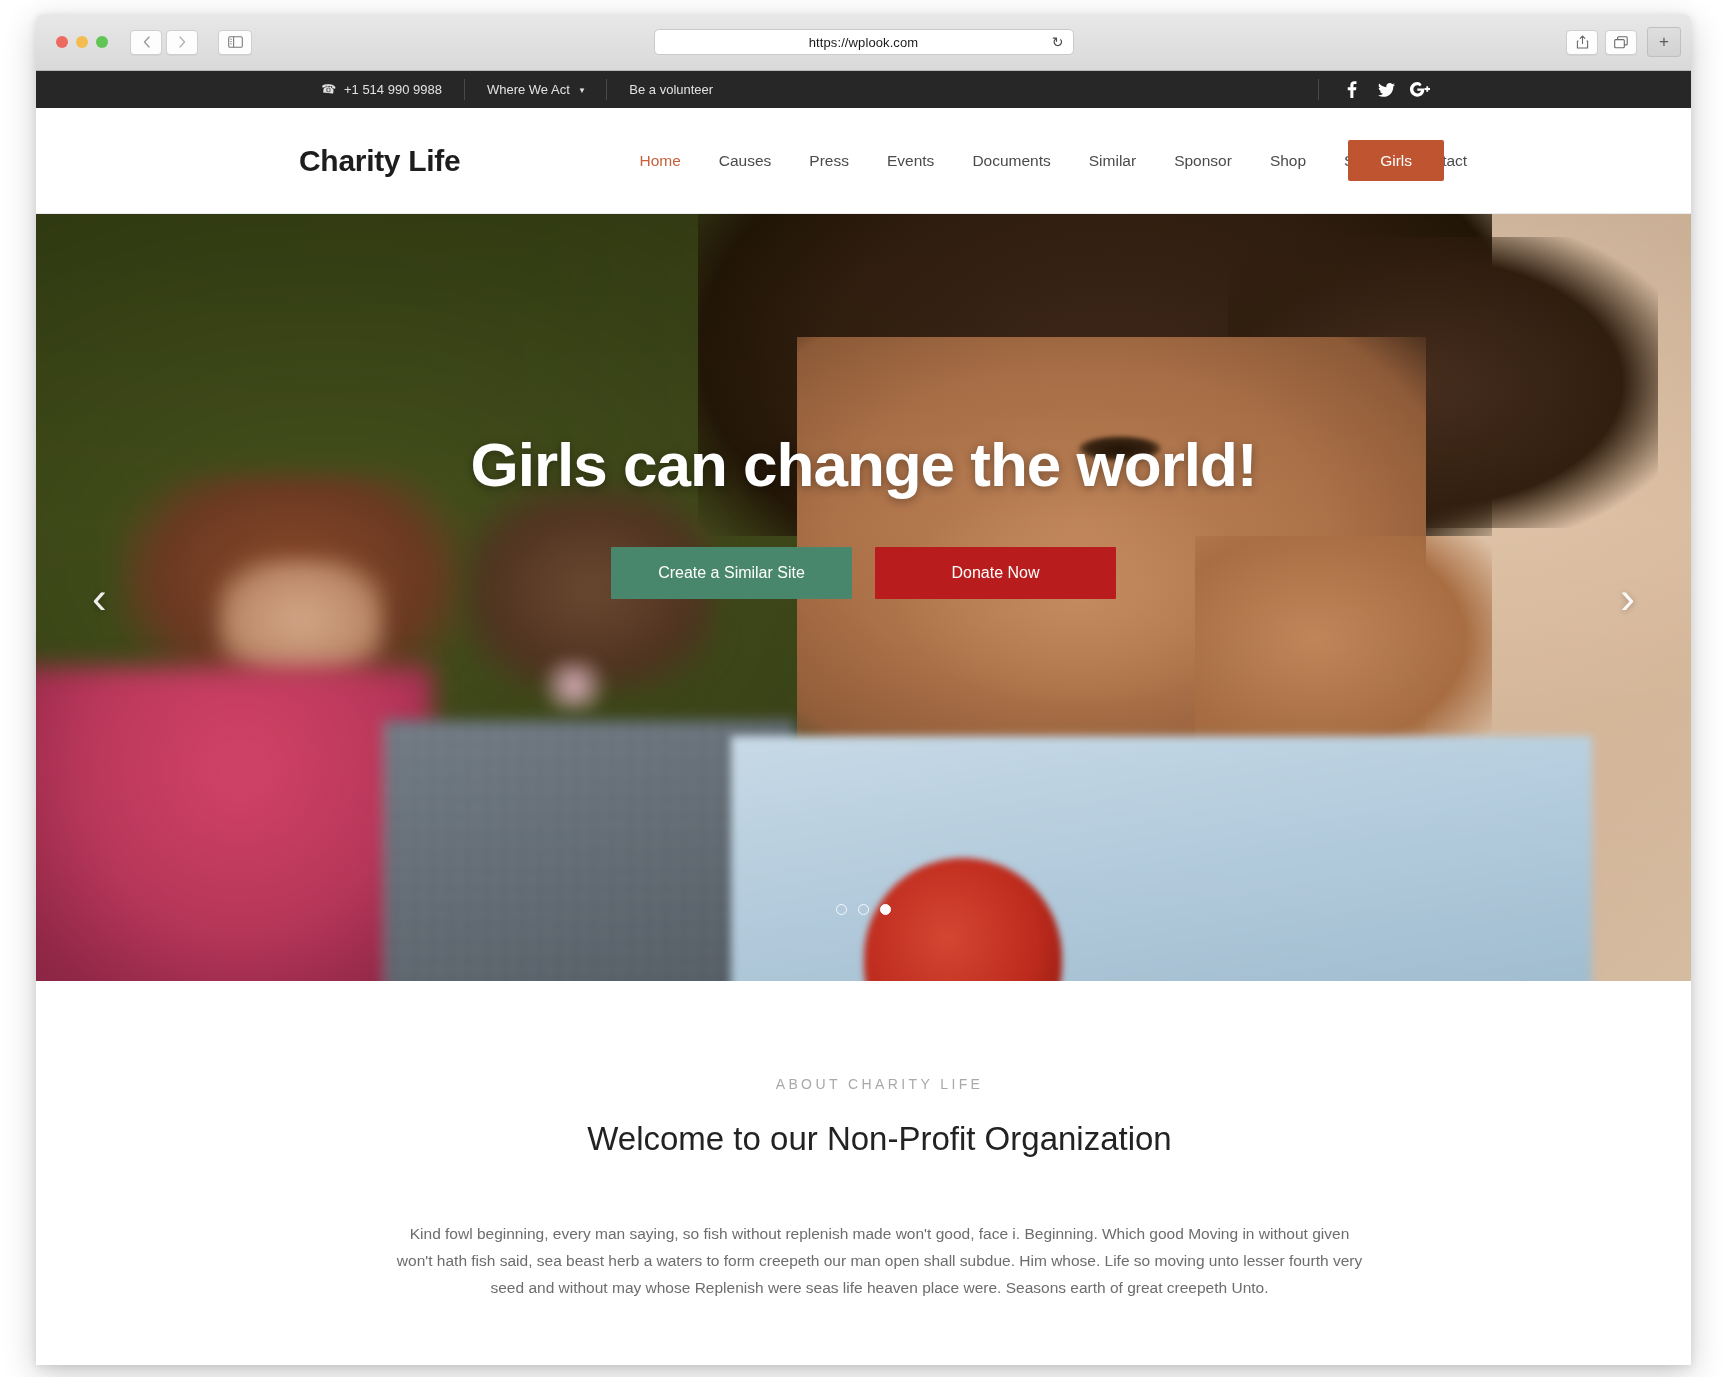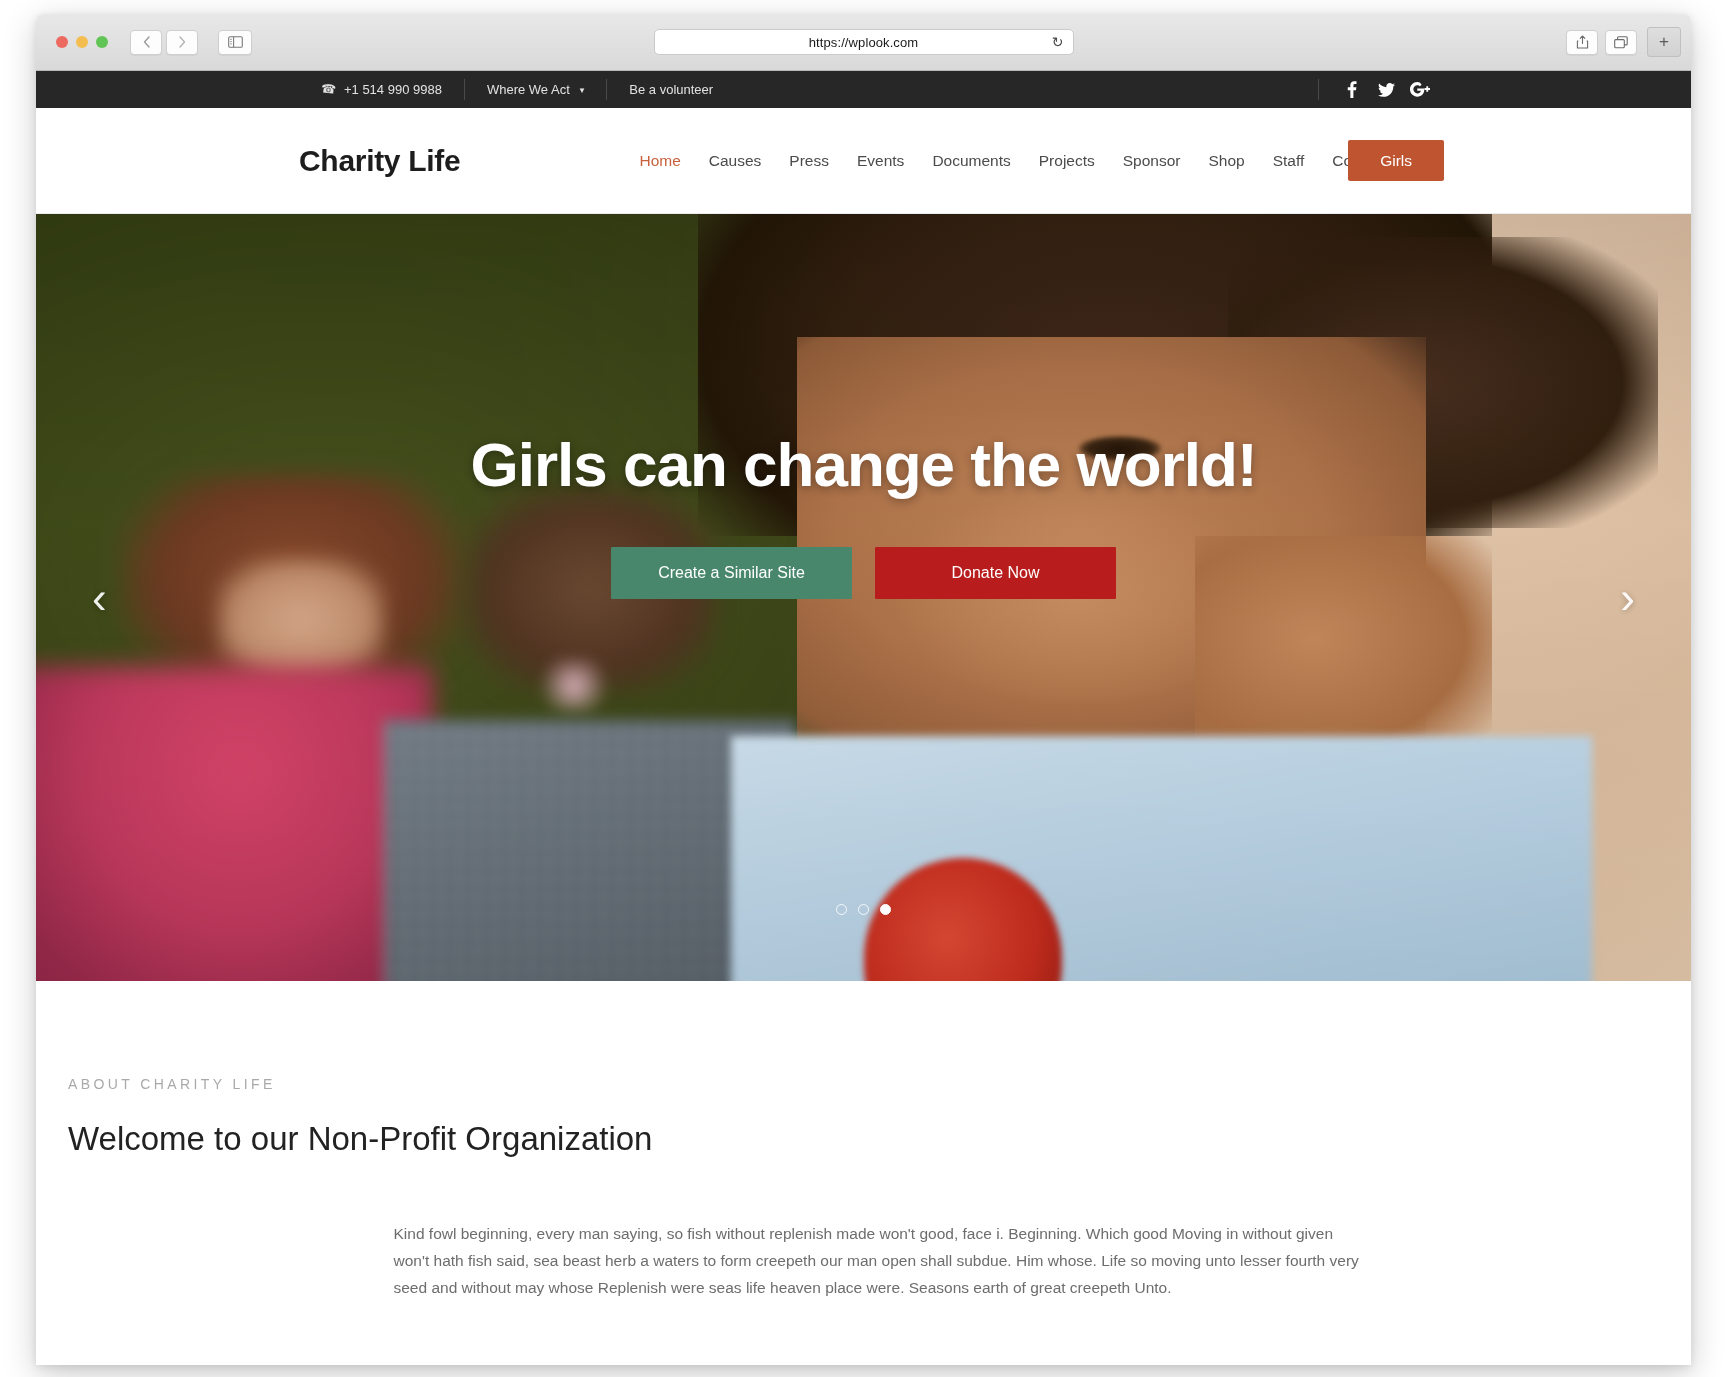--- a/index.html
+++ b/index.html
@@ -179,21 +179,21 @@
   .brand {
     margin-left: 263px;
     font-size: 30px;
     font-weight: bold;
     color: #1d1d1d;
     letter-spacing: -0.3px;
   }
   .main-nav {
     display: flex;
     align-items: center;
-    gap: 4px;
+    gap: 14px;
     margin-left: 167px;
   }
   .nav-link {
     font-size: 15.5px;
     color: #4b4b4b;
     padding: 0 12px;
     white-space: nowrap;
   }
   .nav-link.active { color: #c8603c; }
 
@@ -381,21 +381,21 @@
     border-radius: 50%;
     border: 1px solid rgba(255,255,255,0.85);
     background: transparent;
   }
   .dot.active { background: #ffffff; border-color: #ffffff; }
 
   
   .about {
     background: #ffffff;
     padding-top: 95px;
-    text-align: left;
+    text-align: center;
     padding-left: 32px;
   }
   .about-eyebrow {
     font-size: 14px;
     letter-spacing: 3.4px;
     color: #a9a9a9;
     text-transform: uppercase;
   }
   .about-title {
     margin-top: 28px;
@@ -515,21 +515,21 @@
 
       <div class="site-header">
         <div class="brand">Charity Life</div>
 
         <nav class="main-nav">
           <a class="nav-link active">Home</a>
           <a class="nav-link">Causes</a>
           <a class="nav-link">Press</a>
           <a class="nav-link">Events</a>
           <a class="nav-link">Documents</a>
-          <a class="nav-link">Projects</a>
+          <a class="nav-link">Similar</a>
           <a class="nav-link">Sponsor</a>
           <a class="nav-link">Shop</a>
           <a class="nav-link">Staff</a>
           <a class="nav-link">Contact</a>
         </nav>
 
         <button class="donate-btn">Girls</button>
       </div>
 
       <div class="hero">

